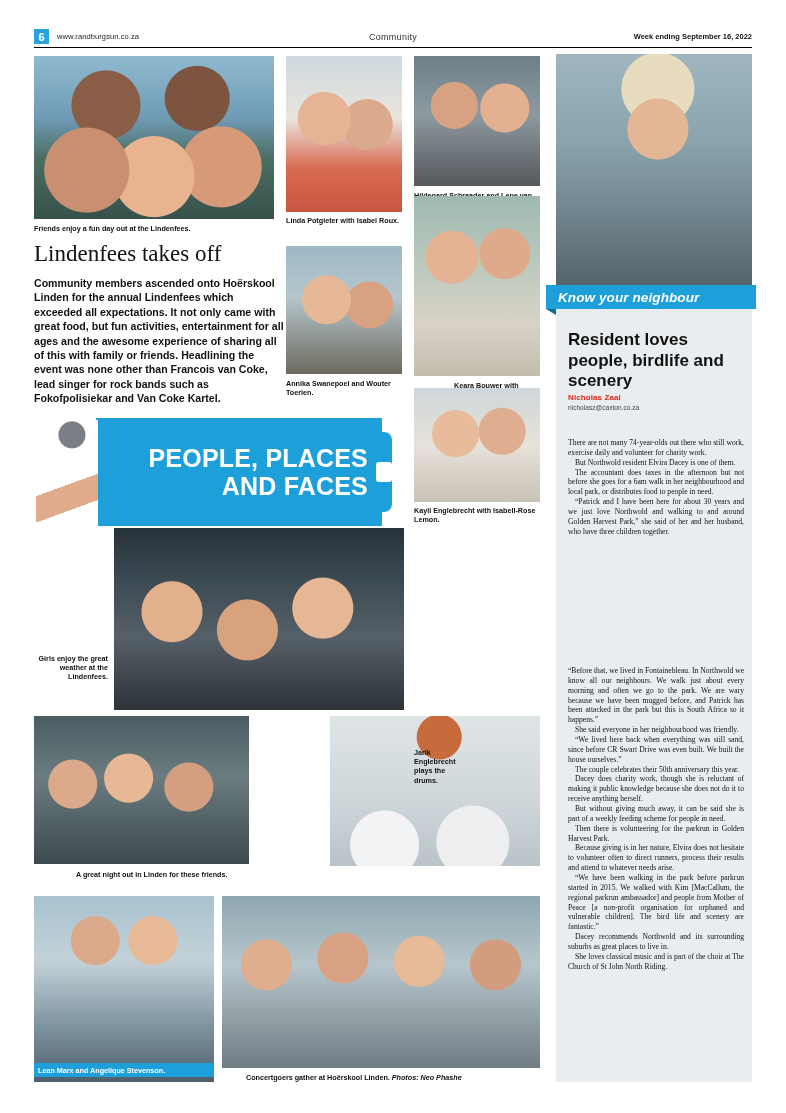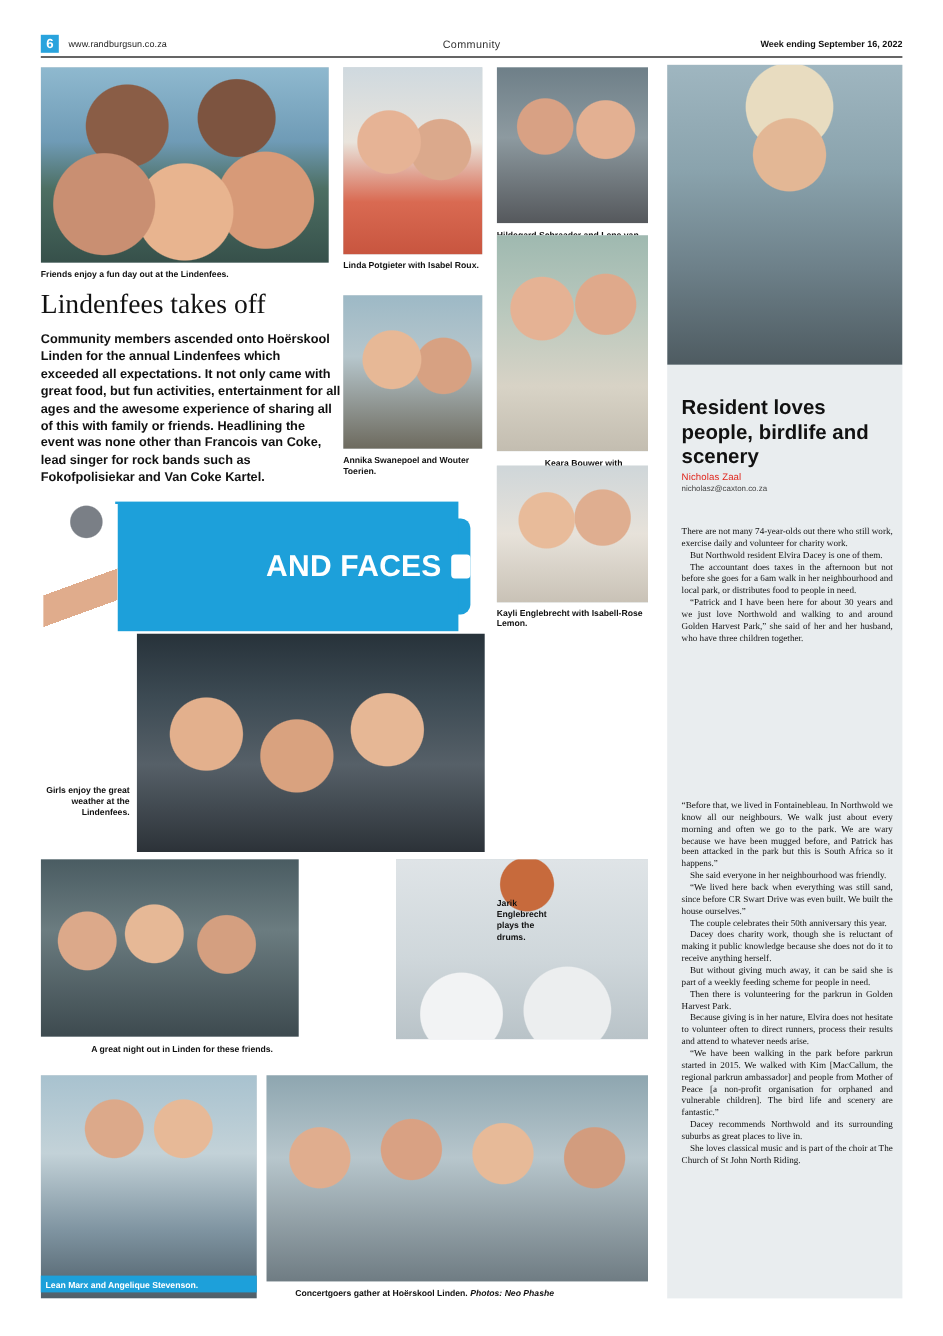--- a/index.html
+++ b/index.html
@@ -108,21 +108,21 @@
     border-left: 10px solid transparent;
     border-top: 6px solid #0d6e99;
   }
   .rail-head {
     position: absolute; left: 568px; top: 330px; width: 176px;
     font-family: Liberation Sans, sans-serif;
     font-weight: bold; font-size: 17px; line-height: 1.22; color: #111;
   }
   .byline {
     position: absolute; left: 568px; top: 393px; width: 176px;
-    font-size: 8px; font-weight: normal; color: #e0241b; letter-spacing: .1px;
+    font-size: 8px; font-weight: bold; color: #e0241b; letter-spacing: .1px;
   }
   .byline-mail {
     position: absolute; left: 568px; top: 404px; width: 176px;
     font-size: 6.6px; color: #444;
   }
   .rail-body {
     position: absolute; left: 568px; width: 176px;
     font-family: "Liberation Serif", serif;
     font-size: 7.6px; line-height: 1.3; color: #111;
     text-align: justify;
@@ -201,20 +201,21 @@
     <div class="grad" style="background:
       radial-gradient(circle at 30% 34%, #e5b294 0 26px, transparent 27px),
       radial-gradient(circle at 72% 32%, #dfa98b 0 25px, transparent 26px),
       linear-gradient(180deg,#9fb9b0 0%,#b9c8bd 35%,#d8d3c6 70%,#c3bdb0 100%);"></div>
   </div>
   <div class="cap" style="left:414px; top:381px; width:126px;padding-left:40px;">Keara Bouwer with Shanna Nell.</div>
 
   <div class="ppf">
     <div class="tab"></div>
     <div class="bluebox">
+      <span>PEOPLE, PLACES</span>
       <span>AND FACES</span>
     </div>
     <div class="notch"></div>
   </div>
 
   <div class="photo" style="left:36px; top:420px; width:62px; height:124px; background:#ffffff;">
     <div class="grad" style="background:
       linear-gradient(160deg, transparent 0 52%, #e0ac8c 52% 70%, transparent 70%),
       radial-gradient(circle at 58% 12%, #7a7f86 0 13px, transparent 14px),
       #ffffff;"></div>
@@ -276,20 +277,23 @@
     <span class="cap-italic">Photos: Neo Phashe</span>
   </div>
 
   <div class="photo" style="left:556px; top:54px; width:196px; height:250px;">
     <div class="grad" style="background:
       radial-gradient(circle at 52% 30%, #e3b795 0 30px, transparent 31px),
       radial-gradient(circle at 52% 14%, #e8dcc0 0 36px, transparent 37px),
       linear-gradient(180deg,#9fb6c0 0%,#8aa3ad 35%,#6d8089 68%,#4e5b61 100%);"></div>
   </div>
 
+  <div class="kyn-ribbon">
+    <span>Know your neighbour</span>
+  </div>
 
   <div class="rail-head">Resident loves people, birdlife and scenery</div>
   <div class="byline">Nicholas Zaal</div>
   <div class="byline-mail">nicholasz@caxton.co.za</div>
 
   <div class="rail-body" style="top:438px; height:136px;">
     <p class="first">There are not many 74-year-olds out there who still work, exercise daily and volunteer for charity work.</p>
     <p>But Northwold resident Elvira Dacey is one of them.</p>
     <p>The accountant does taxes in the afternoon but not before she goes for a 6am walk in her neighbourhood and local park, or distributes food to people in need.</p>
     <p>“Patrick and I have been here for about 30 years and we just love Northwold and walking to and around Golden Harvest Park,” she said of her and her husband, who have three children together.</p>

